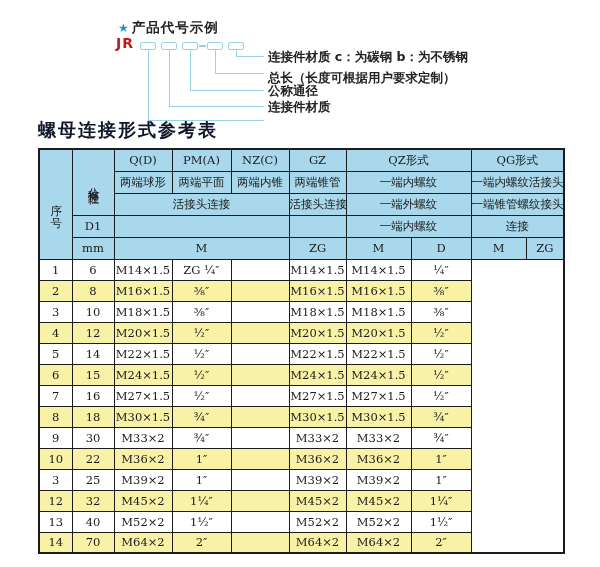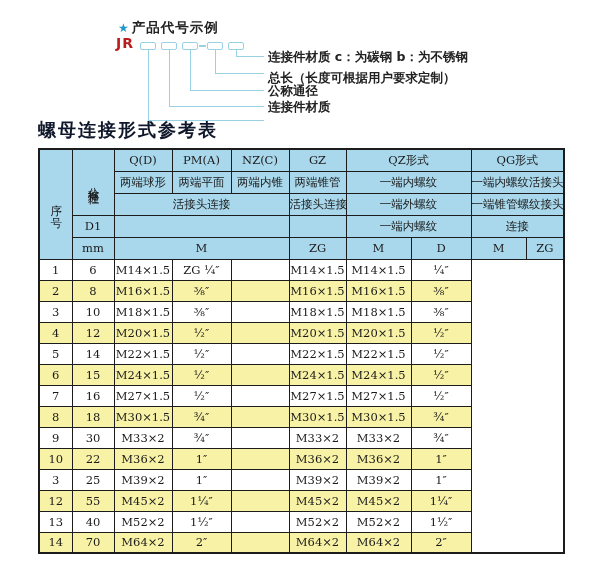--- a/index.html
+++ b/index.html
@@ -256,21 +256,21 @@
           <td>25</td>
           <td>M39×2</td>
           <td>1″</td>
           <td></td>
           <td>M39×2</td>
           <td>M39×2</td>
           <td>1″</td>
         </tr>
         <tr class="alt">
           <td>12</td>
-          <td>55</td>
+          <td>32</td>
           <td>M45×2</td>
           <td>1¼″</td>
           <td></td>
           <td>M45×2</td>
           <td>M45×2</td>
           <td>1¼″</td>
         </tr>
         <tr>
           <td>13</td>
           <td>40</td>

